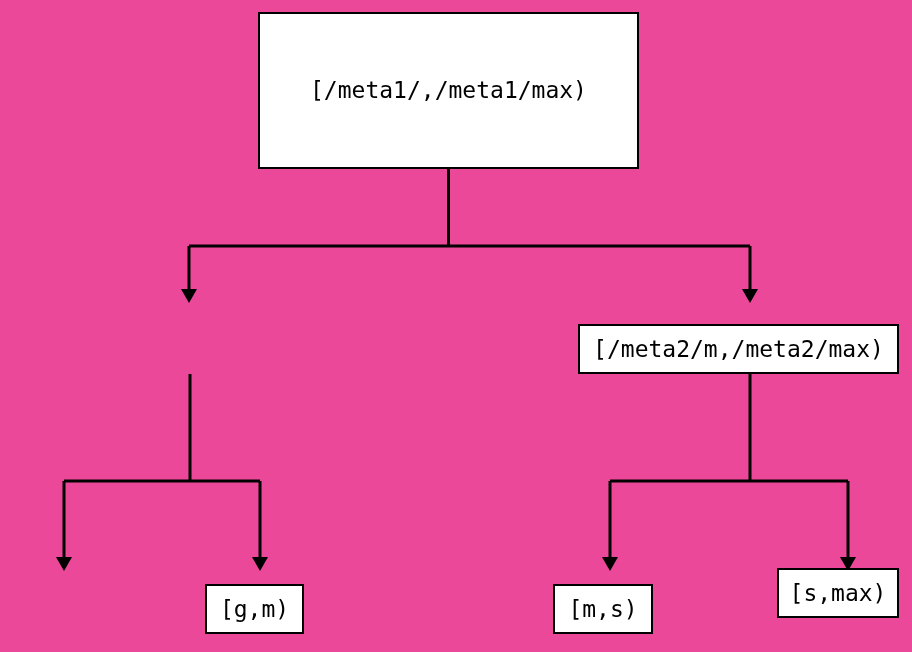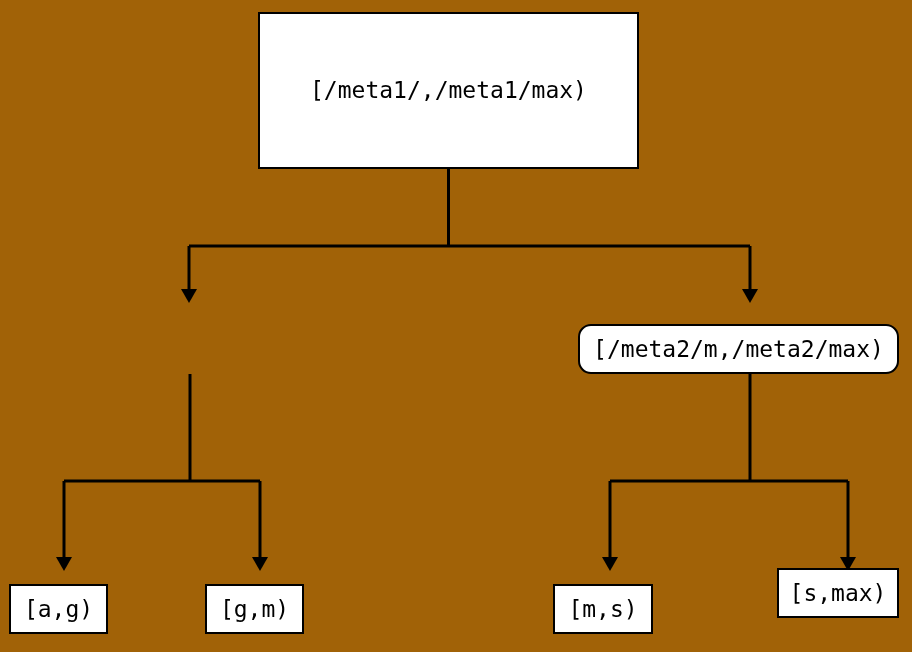--- a/index.html
+++ b/index.html
@@ -45,21 +45,21 @@
   }
   .level-root .node-label,
   .level-mid .node-label,
   .level-leaf .node-label {
     font-size: 23px;
   }
 </style>
 </head>
 <body>
 
-<div id="diagram-root" style="background: #a16207;">
+<div id="diagram-root" style="background: #ec4899;">
 
   <svg id="edge-layer" width="912" height="652" viewBox="0 0 912 652" aria-hidden="true">
 
     <path d="M 448.5 169 L 448.5 246" fill="none" stroke="#000000" stroke-width="3"></path>
     <path d="M 189 246 L 750 246" fill="none" stroke="#000000" stroke-width="3"></path>
     <path d="M 189 246 L 189 290" fill="none" stroke="#000000" stroke-width="3"></path>
     <path d="M 750 246 L 750 290" fill="none" stroke="#000000" stroke-width="3"></path>
     <polygon points="181,289 197,289 189,303" fill="#000000"></polygon>
     <polygon points="742,289 758,289 750,303" fill="#000000"></polygon>
 
@@ -76,27 +76,24 @@
     <path d="M 848 481 L 848 558" fill="none" stroke="#000000" stroke-width="3"></path>
     <polygon points="602,557 618,557 610,571" fill="#000000"></polygon>
     <polygon points="840,557 856,557 848,571" fill="#000000"></polygon>
   </svg>
 
   <div class="tree-node level-root" id="node-root" style="left: 258px; top: 12px; width: 381px; height: 157px; border-color: rgb(0, 0, 0); color: rgb(0, 0, 0);">
     <span class="node-label">[/meta1/,/meta1/max)</span>
   </div>
 
 
-  <div class="tree-node level-mid" id="node-mid-right" style="left: 578px; top: 324px; width: 321px; height: 50px; border-color: rgb(0, 0, 0); color: rgb(0, 0, 0); border-radius: 13px;">
+  <div class="tree-node level-mid" id="node-mid-right" style="left: 578px; top: 324px; width: 321px; height: 50px; border-color: rgb(0, 0, 0); color: rgb(0, 0, 0);">
     <span class="node-label">[/meta2/m,/meta2/max)</span>
   </div>
 
-  <div class="tree-node level-leaf" id="node-leaf-1" style="left: 9px; top: 584px; width: 99px; height: 50px; border-color: rgb(0, 0, 0); color: rgb(0, 0, 0);">
-    <span class="node-label">[a,g)</span>
-  </div>
 
   <div class="tree-node level-leaf" id="node-leaf-3" style="left: 553px; top: 584px; width: 100px; height: 50px; border-color: rgb(0, 0, 0); color: rgb(0, 0, 0);">
     <span class="node-label">[m,s)</span>
   </div>
 
   <div class="tree-node level-leaf" id="node-leaf-2" style="left: 205px; top: 584px; width: 99px; height: 50px; border-color: rgb(0, 0, 0); color: rgb(0, 0, 0);">
     <span class="node-label">[g,m)</span>
   </div>
 
   <div class="tree-node level-leaf" id="node-leaf-4" style="left: 777px; top: 568px; width: 122px; height: 50px; border-color: rgb(0, 0, 0); color: rgb(0, 0, 0);">

